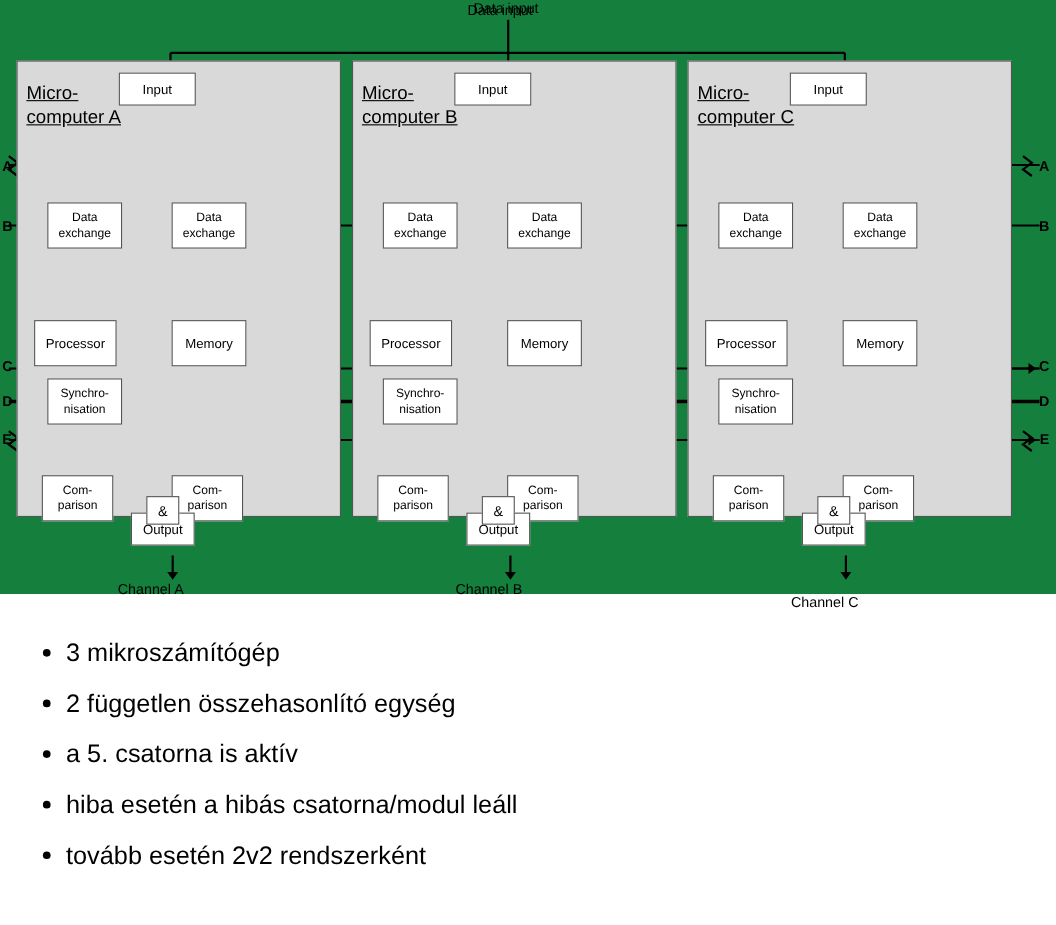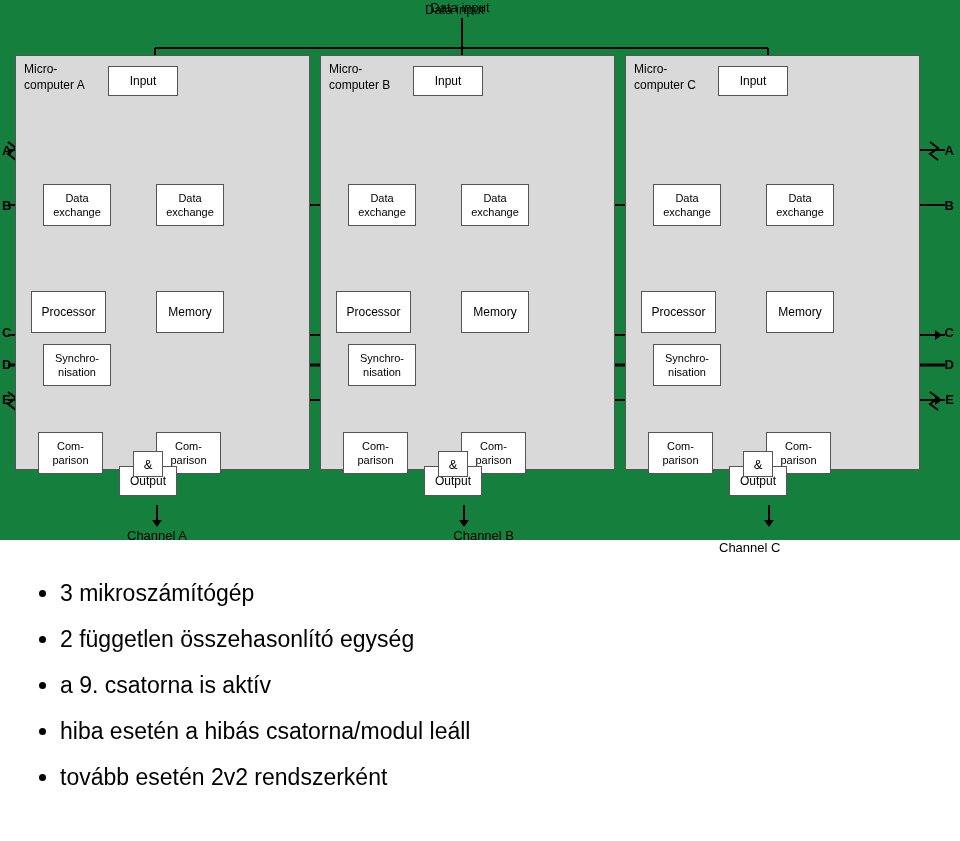--- a/index.html
+++ b/index.html
@@ -36,25 +36,26 @@
       background: #d9d9d9;
       border: 1.5px solid #555;
     }
 
     .mc-a { top: 55px; left: 15px; width: 295px; height: 415px; }
     .mc-b { top: 55px; left: 320px; width: 295px; height: 415px; }
     .mc-c { top: 55px; left: 625px; width: 295px; height: 415px; }
 
     .mc-title {
       position: absolute;
-      top: 6px;
+      top: 18px;
       left: 8px;
-      font-size: 12px;
+      font-size: 17px;
       font-weight: normal;
       line-height: 1.3;
+      text-decoration: underline;
     }
 
     
     .svg-overlay {
       position: absolute;
       top: 0; left: 0;
       width: 100%;
       height: 100%;
       pointer-events: none;
     }
@@ -287,27 +288,27 @@
 
     <div style="position:absolute; top:376px; left:22px; width:65px; height:42px; background:#fff; border:1.5px solid #555; display:flex; align-items:center; justify-content:center; text-align:center; font-size:11px; line-height:1.3;">Com-<br>parison</div>
 
     <div style="position:absolute; top:376px; left:140px; width:65px; height:42px; background:#fff; border:1.5px solid #555; display:flex; align-items:center; justify-content:center; text-align:center; font-size:11px; line-height:1.3;">Com-<br>parison</div>
 
     <div style="position:absolute; top:410px; left:103px; width:58px; height:30px; background:#fff; border:1.5px solid #555; display:flex; align-items:center; justify-content:center; font-size:12px;">Output</div>
 
     <div style="position:absolute; top:395px; left:117px; width:30px; height:26px; background:#fff; border:1.5px solid #555; display:flex; align-items:center; justify-content:center; font-size:13px;">&amp;</div>
   </div>
 
-  <div style="position:absolute; top:528px; left:107px; width:100px; text-align:center; font-size:13px;">Channel A</div>
-  <div style="position:absolute; top:528px; left:414px; width:100px; text-align:right; font-size:13px;">Channel B</div>
+  <div style="position:absolute; top:528px; left:107px; width:100px; font-size:13px;">Channel A</div>
+  <div style="position:absolute; top:528px; left:414px; width:100px; text-align:left; font-size:13px;">Channel B</div>
   <div style="position:absolute; top:540px; left:719px; width:100px; text-align:left; font-size:13px;">Channel C</div>
 
 </div>
 
 <div style="position:absolute; top:570px; left:30px; font-size:23px; line-height:2;">
   <ul style="list-style:disc; padding-left:30px;">
     <li>3 mikroszámítógép</li>
     <li>2 független összehasonlító egység</li>
-    <li>a 9. csatorna is aktív</li>
+    <li>a 5. csatorna is aktív</li>
     <li>hiba esetén a hibás csatorna/modul leáll</li>
     <li>tovább esetén 2v2 rendszerként</li>
   </ul>
 </div>
 
 </body></html>

